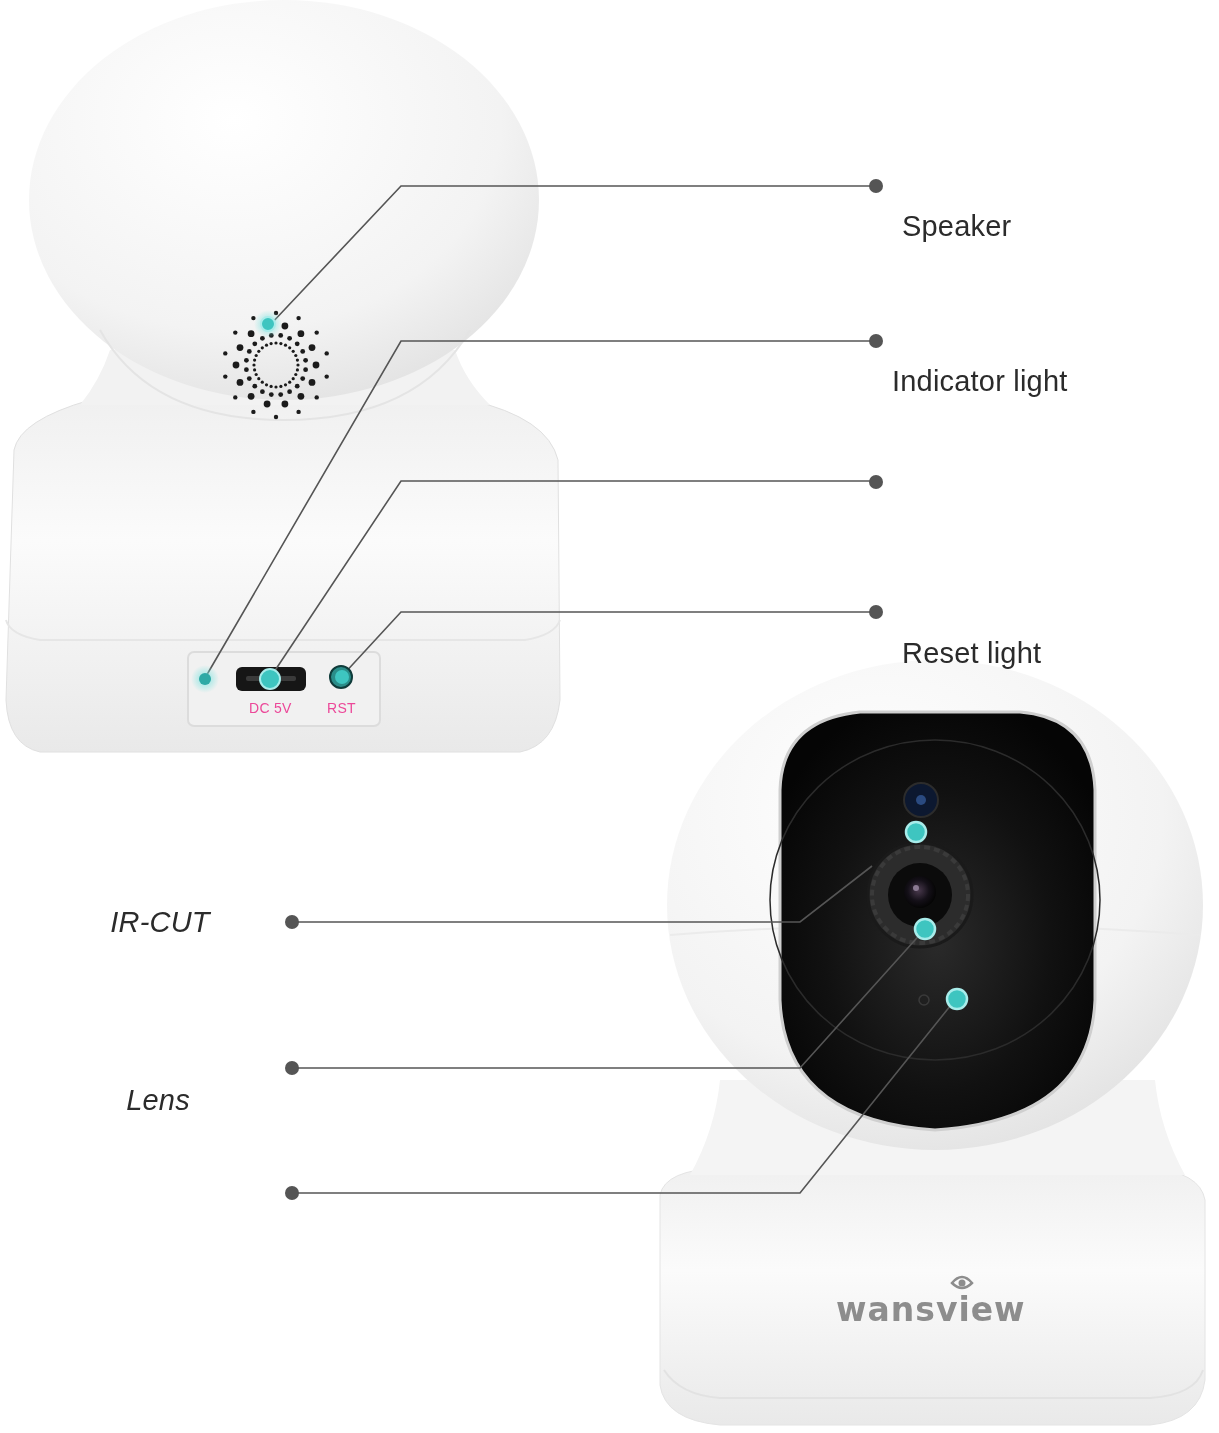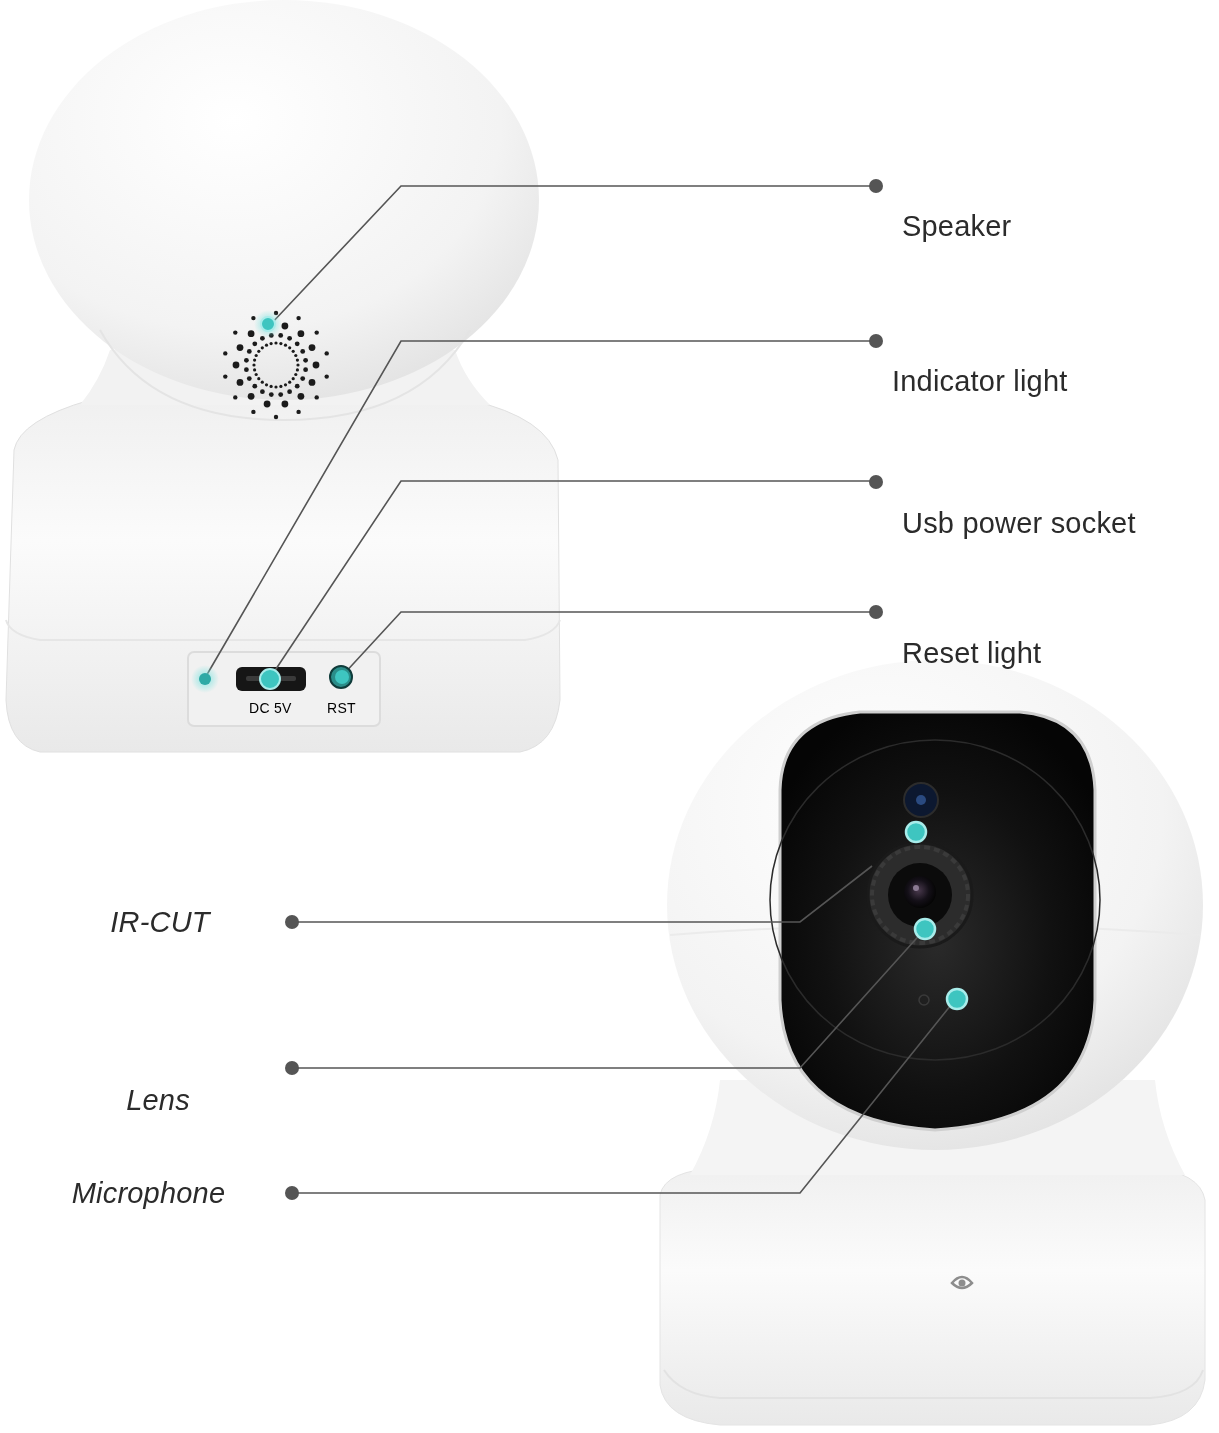--- a/index.html
+++ b/index.html
@@ -4,21 +4,21 @@
   <style>
     html, body { margin: 0; padding: 0; background: #ffffff; }
     body { width: 1219px; height: 1433px; position: relative; overflow: hidden;
            font-family: "Liberation Sans", "DejaVu Sans", sans-serif; }
     .stage { position: absolute; left: 0; top: 0; width: 1219px; height: 1433px; }
     svg.art { position: absolute; left: 0; top: 0; }
     .label { position: absolute; color: #2b2b2b; font-size: 29px; line-height: 34px;
              white-space: nowrap; letter-spacing: 0.2px; }
     .label.right { text-align: left; margin-top: 40px; }
     .label.left { text-align: center; font-style: italic; }
-    .port-text { position: absolute; color: #000000; font-size: 14px; line-height: 16px;
+    .port-text { position: absolute; color: #ec4899; font-size: 14px; line-height: 16px;
                  letter-spacing: 0.3px; }
     .brand { position: absolute; color: #8d8d8d; font-size: 33px; font-weight: bold;
              letter-spacing: 1px; font-family: "DejaVu Sans", sans-serif; }
   </style>
 </head>
 <body>
 
 <div class="stage">
 
   <svg class="art" width="1219" height="1433" viewBox="0 0 1219 1433">
@@ -214,23 +214,22 @@
 
     <g transform="translate(962,1281)">
       <path d="M-10,2 Q0,-10 10,2 Q0,12 -10,2 Z" fill="none" stroke="#8d8d8d" stroke-width="2.5"></path>
       <circle cx="0" cy="2" r="3.5" fill="#8d8d8d"></circle>
     </g>
   </svg>
 
   <div class="port-text" style="left:249px; top:700px;">DC 5V</div>
   <div class="port-text" style="left:327px; top:700px;text-align:center;">RST</div>
 
+  <div class="brand" style="left:836px; top:1290px;">wansview</div>
 
   <div class="label right" style="left:902px; top:169px;">Speaker</div>
   <div class="label right" style="left:892px; top:324px;">Indicator light</div>
-  <div class="label right" style="left:902px; top:466px;">Usb power socket</div>
   <div class="label right" style="left:902px; top:596px;">Reset light</div>
 
   <div class="label left" style="left:60px; width:200px; top:905px;">IR-CUT</div>
   <div class="label left" style="left:60px; width:196px; top:1051px;margin-top:32px;">Lens</div>
-  <div class="label left" style="left:40px; width:217px; top:1176px;">Microphone</div>
 
 </div>
 
 </body></html>

